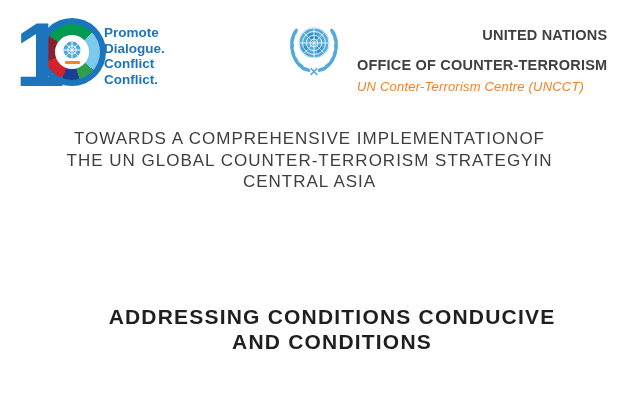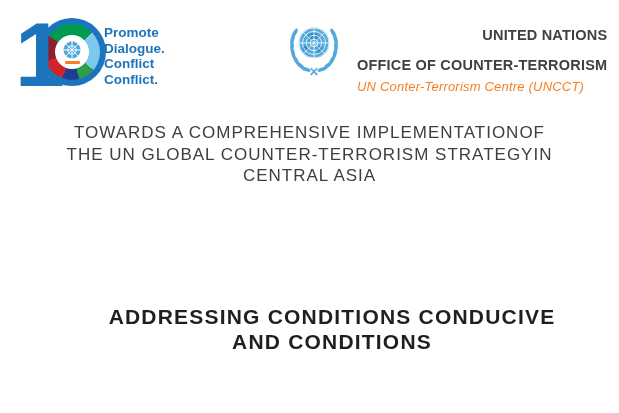--- a/index.html
+++ b/index.html
@@ -47,21 +47,21 @@
   .emblem{display:block;}
   .oct-text{padding-top:10px;margin-left:10px;}
   .oct-l1,.oct-l2{
     font-size:14.5px;line-height:14.5px;font-weight:700;color:#404040;letter-spacing:.2px;text-align:right;
   }
   .oct-l2{margin-top:15px;}
   .oct-l3{font-size:13px;line-height:13px;color:#F58025;margin-top:8px;letter-spacing:.2px;font-style:italic;}
 
   
   .subtitle{
-    position:absolute;left:0;right:0;top:122px;text-align:center;
+    position:absolute;left:0;right:0;top:128px;text-align:center;
     font-size:17px;line-height:21.5px;letter-spacing:1px;color:#3E3E3E;font-weight:400;
   }
   .subtitle span{display:block;}
   .main-title{
     position:absolute;left:0;right:0;top:304px;text-align:center;
     font-size:21px;line-height:25px;letter-spacing:1.2px;color:#211E1E;font-weight:700;
   }
   .main-title span{display:block;padding-left:45px;}
 </style>
 </head>

